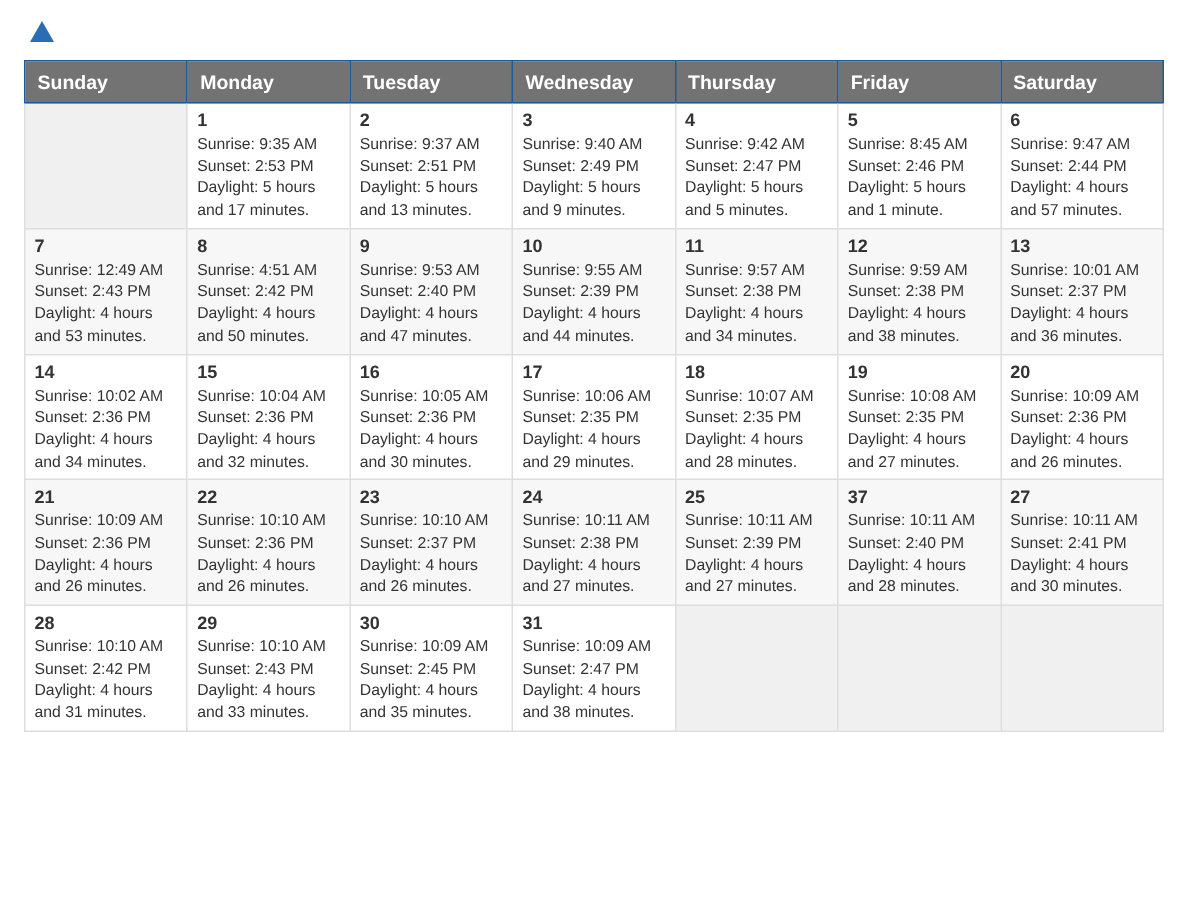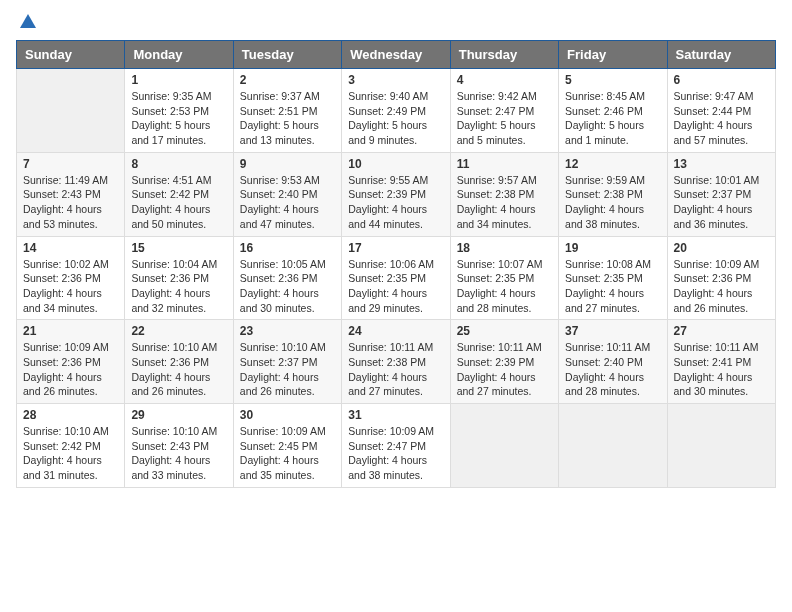--- a/index.html
+++ b/index.html
@@ -147,21 +147,21 @@
           <span class="day-num">6</span>
           <div class="cell-text">Sunrise: 9:47 AM</div>
           <div class="cell-text">Sunset: 2:44 PM</div>
           <div class="cell-text">Daylight: 4 hours</div>
           <div class="cell-text">and 57 minutes.</div>
         </td>
       </tr>
       <tr>
         <td>
           <span class="day-num">7</span>
-          <div class="cell-text">Sunrise: 11:49 AM</div>
+          <div class="cell-text">Sunrise: 12:49 AM</div>
           <div class="cell-text">Sunset: 2:43 PM</div>
           <div class="cell-text">Daylight: 4 hours</div>
           <div class="cell-text">and 53 minutes.</div>
         </td>
         <td>
           <span class="day-num">8</span>
           <div class="cell-text">Sunrise: 4:51 AM</div>
           <div class="cell-text">Sunset: 2:42 PM</div>
           <div class="cell-text">Daylight: 4 hours</div>
           <div class="cell-text">and 50 minutes.</div>

